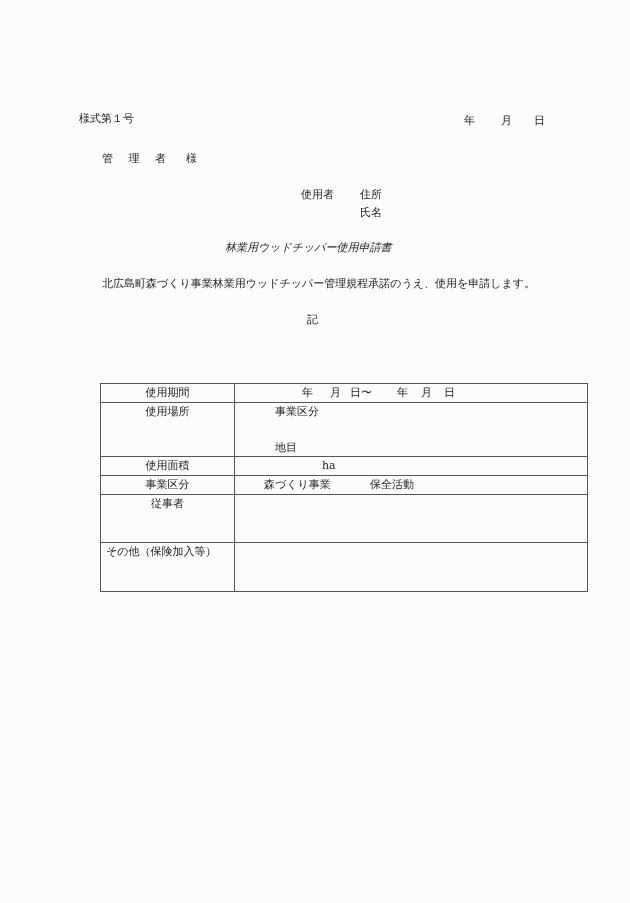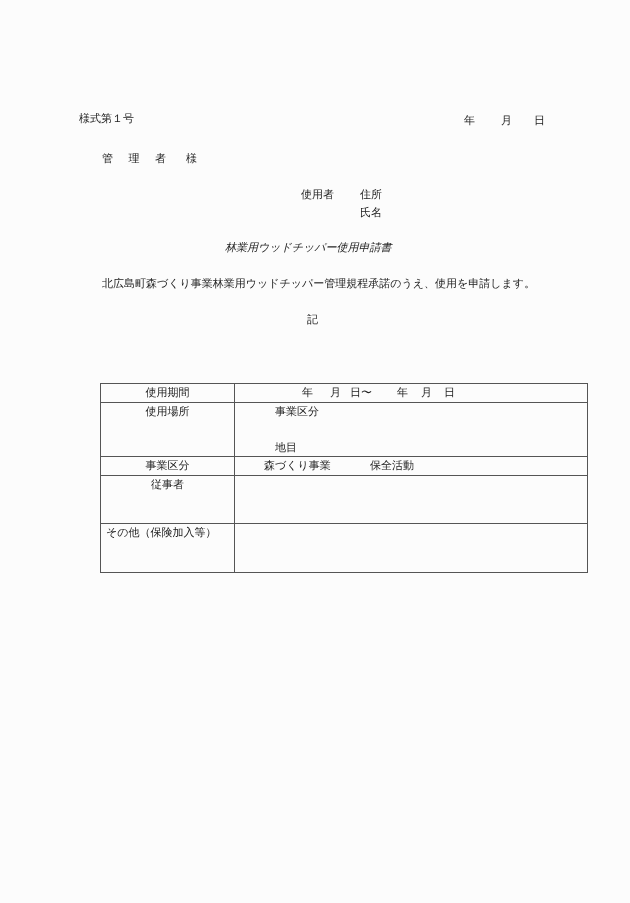--- a/index.html
+++ b/index.html
@@ -97,20 +97,26 @@
       <span class="v" style="left:209px">日</span>
     </td>
   </tr>
   <tr class="r-place">
     <td class="label-cell">使用場所</td>
     <td class="value-cell">
       <span class="v" style="left:40px;top:0px">事業区分</span>
       <span class="v" style="left:40px;top:36px">地目</span>
     </td>
   </tr>
+  <tr class="r-area">
+    <td class="label-cell">使用面積</td>
+    <td class="value-cell">
+      <span class="v" style="left:87px">ha</span>
+    </td>
+  </tr>
   <tr class="r-type">
     <td class="label-cell">事業区分</td>
     <td class="value-cell">
       <span class="v" style="left:29px">森づくり事業</span>
       <span class="v" style="left:135px">保全活動</span>
     </td>
   </tr>
   <tr class="r-workers">
     <td class="label-cell">従事者</td>
     <td class="value-cell"></td>

